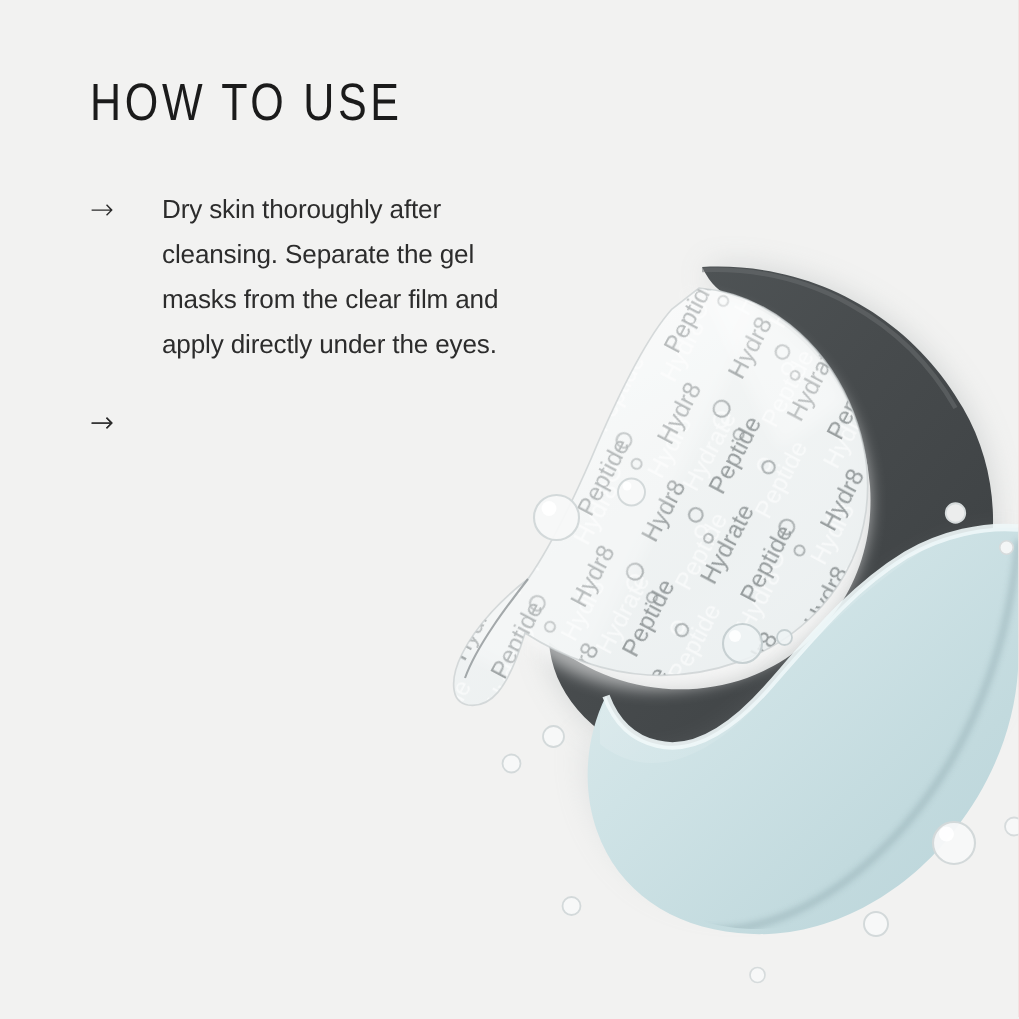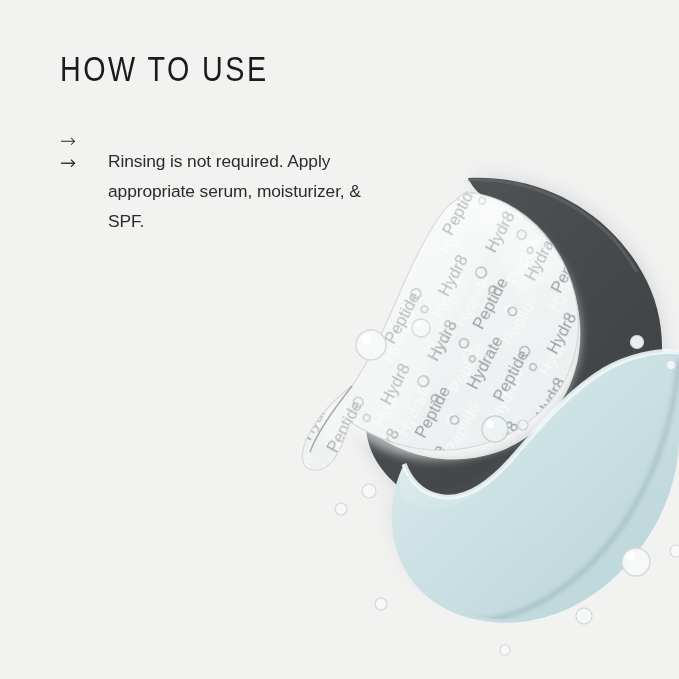--- a/index.html
+++ b/index.html
@@ -366,24 +366,24 @@
       </g>
     </g>
   </svg>
 
   <div id="text-col">
     <div id="page-title">HOW TO USE</div>
 
     <div id="steps">
       <div class="step">
         <span class="step-arrow">→</span>
+        <div class="step-text">Dry skin thoroughly after cleansing. Separate the gel masks from the clear film and apply directly under the eyes.</div>
       </div>
       <div class="step">
         <span class="step-arrow">→</span>
       </div>
       <div class="step">
         <span class="step-arrow">→</span>
-        <div class="step-text">Rinsing is not required. Apply appropriate serum, moisturizer, &amp; SPF.</div>
       </div>
     </div>
   </div>
 
 </div>
 
 </body></html>

